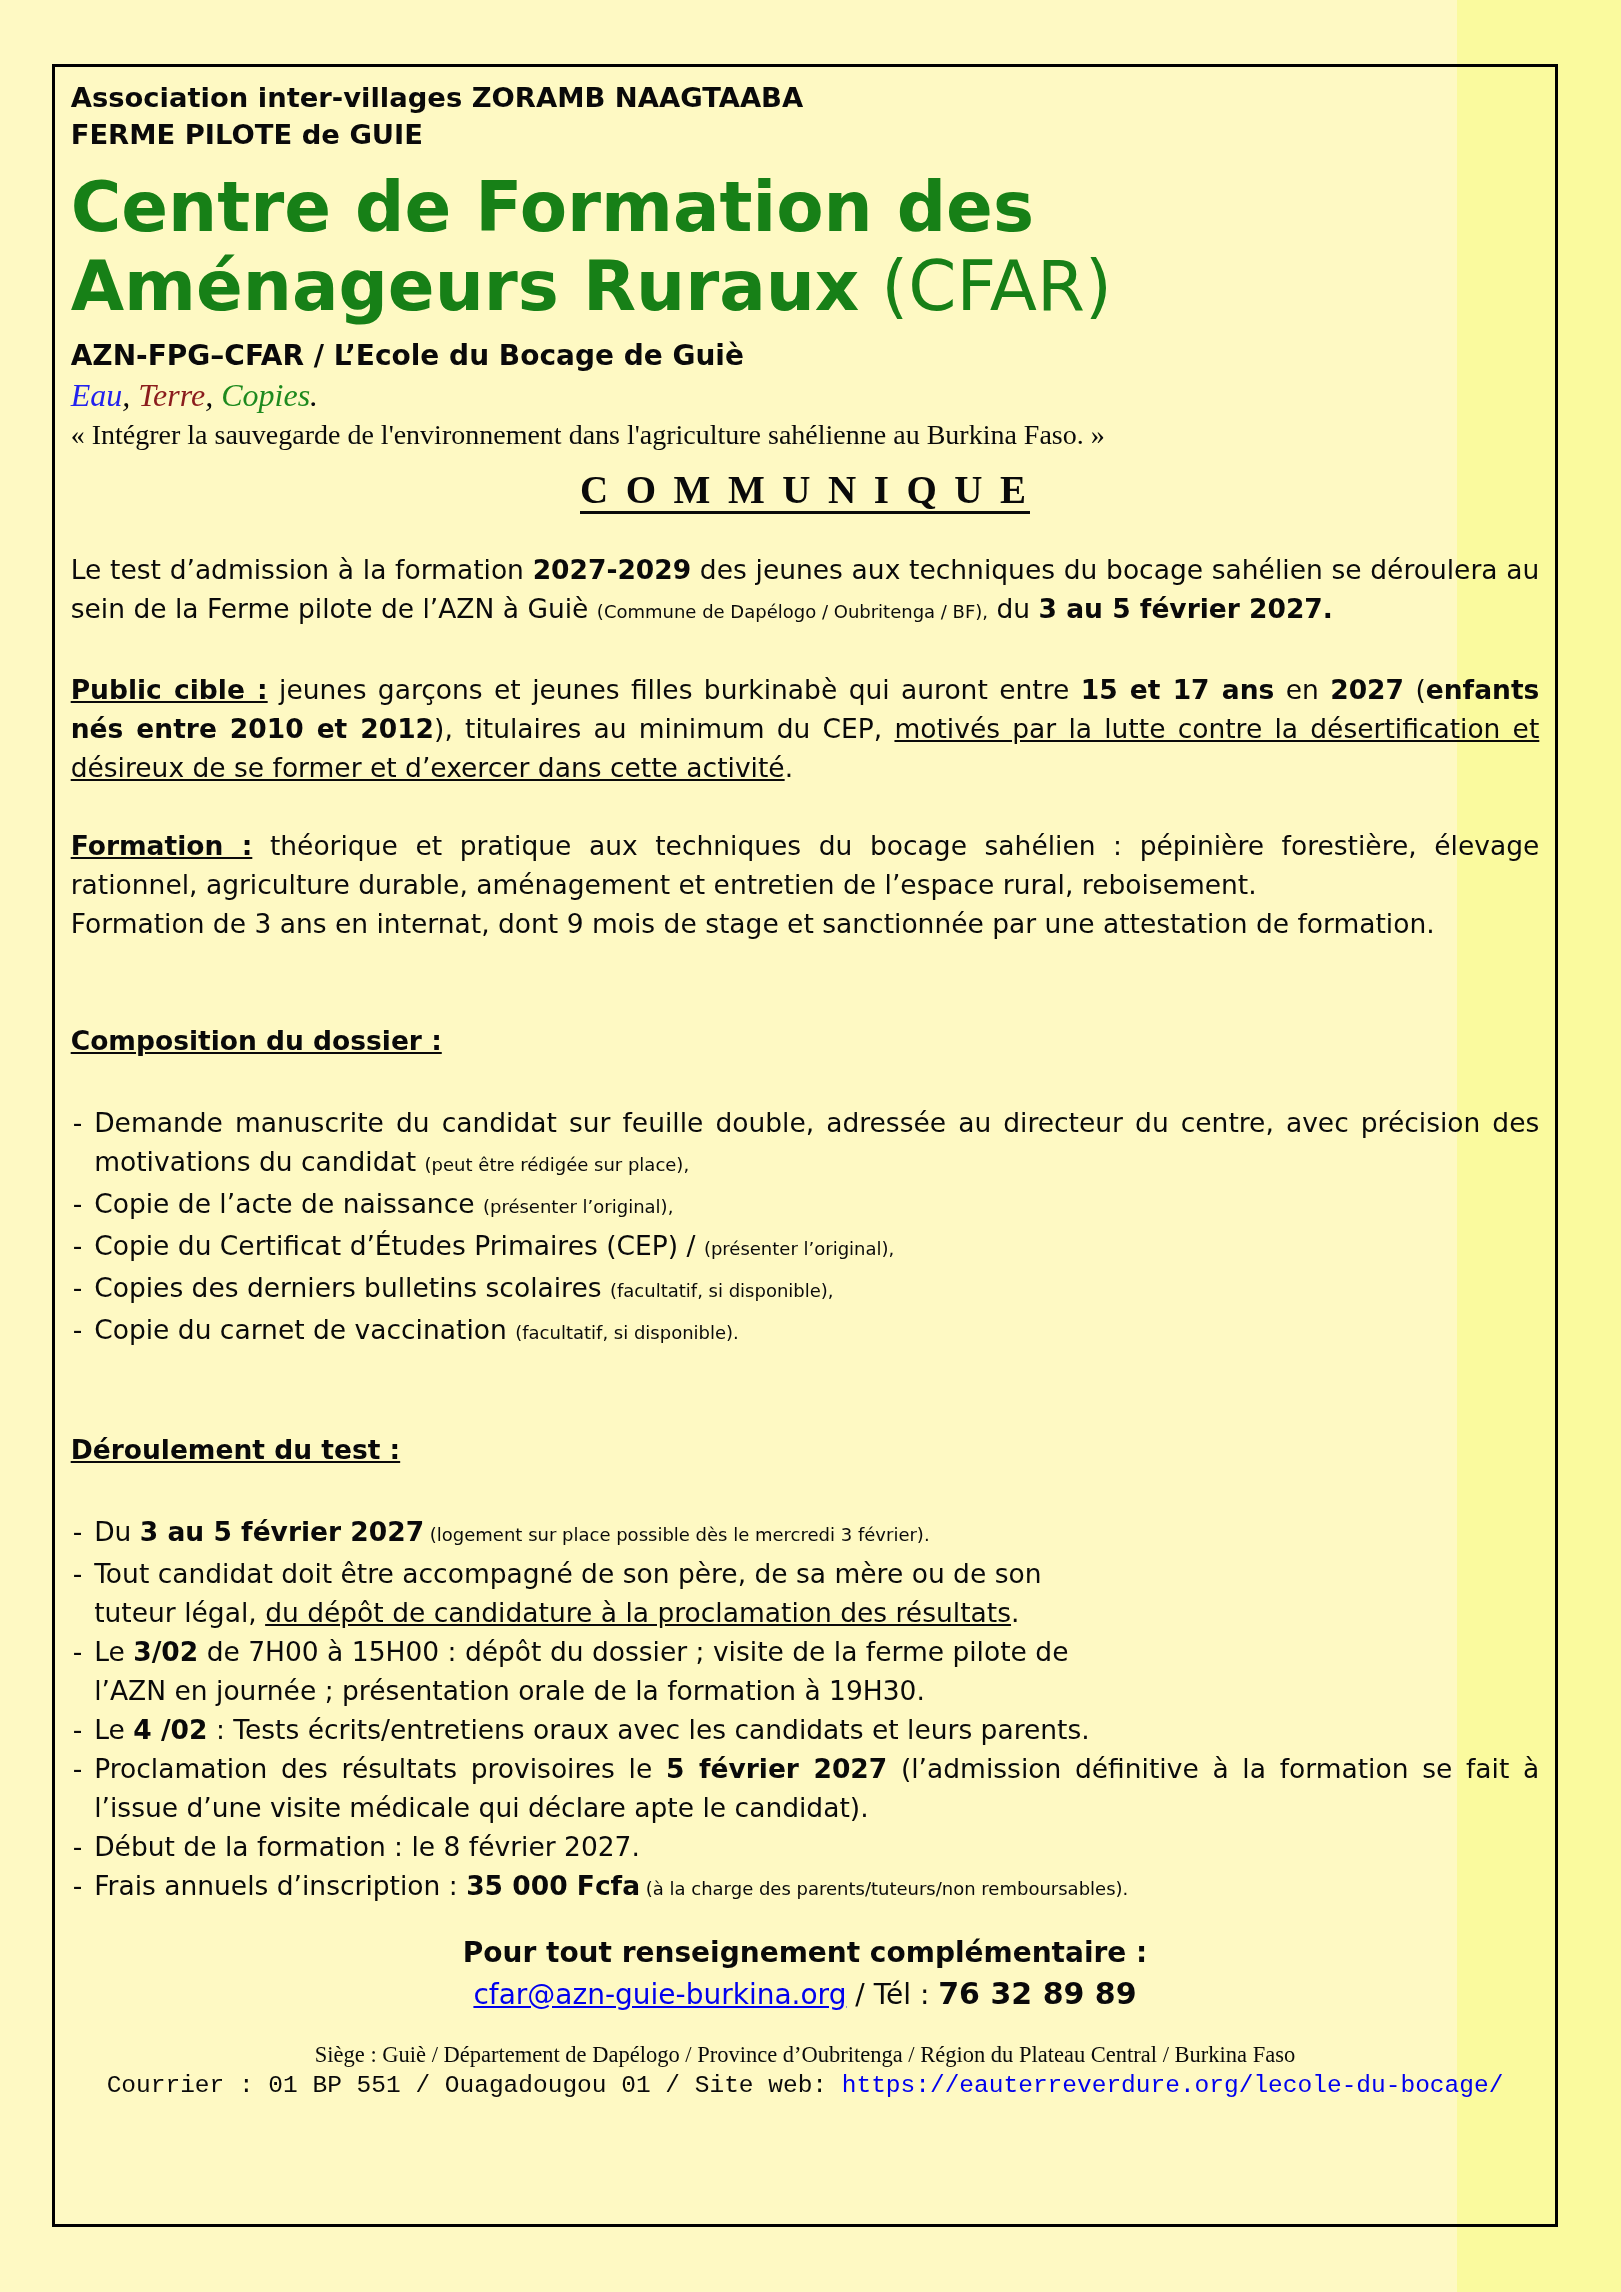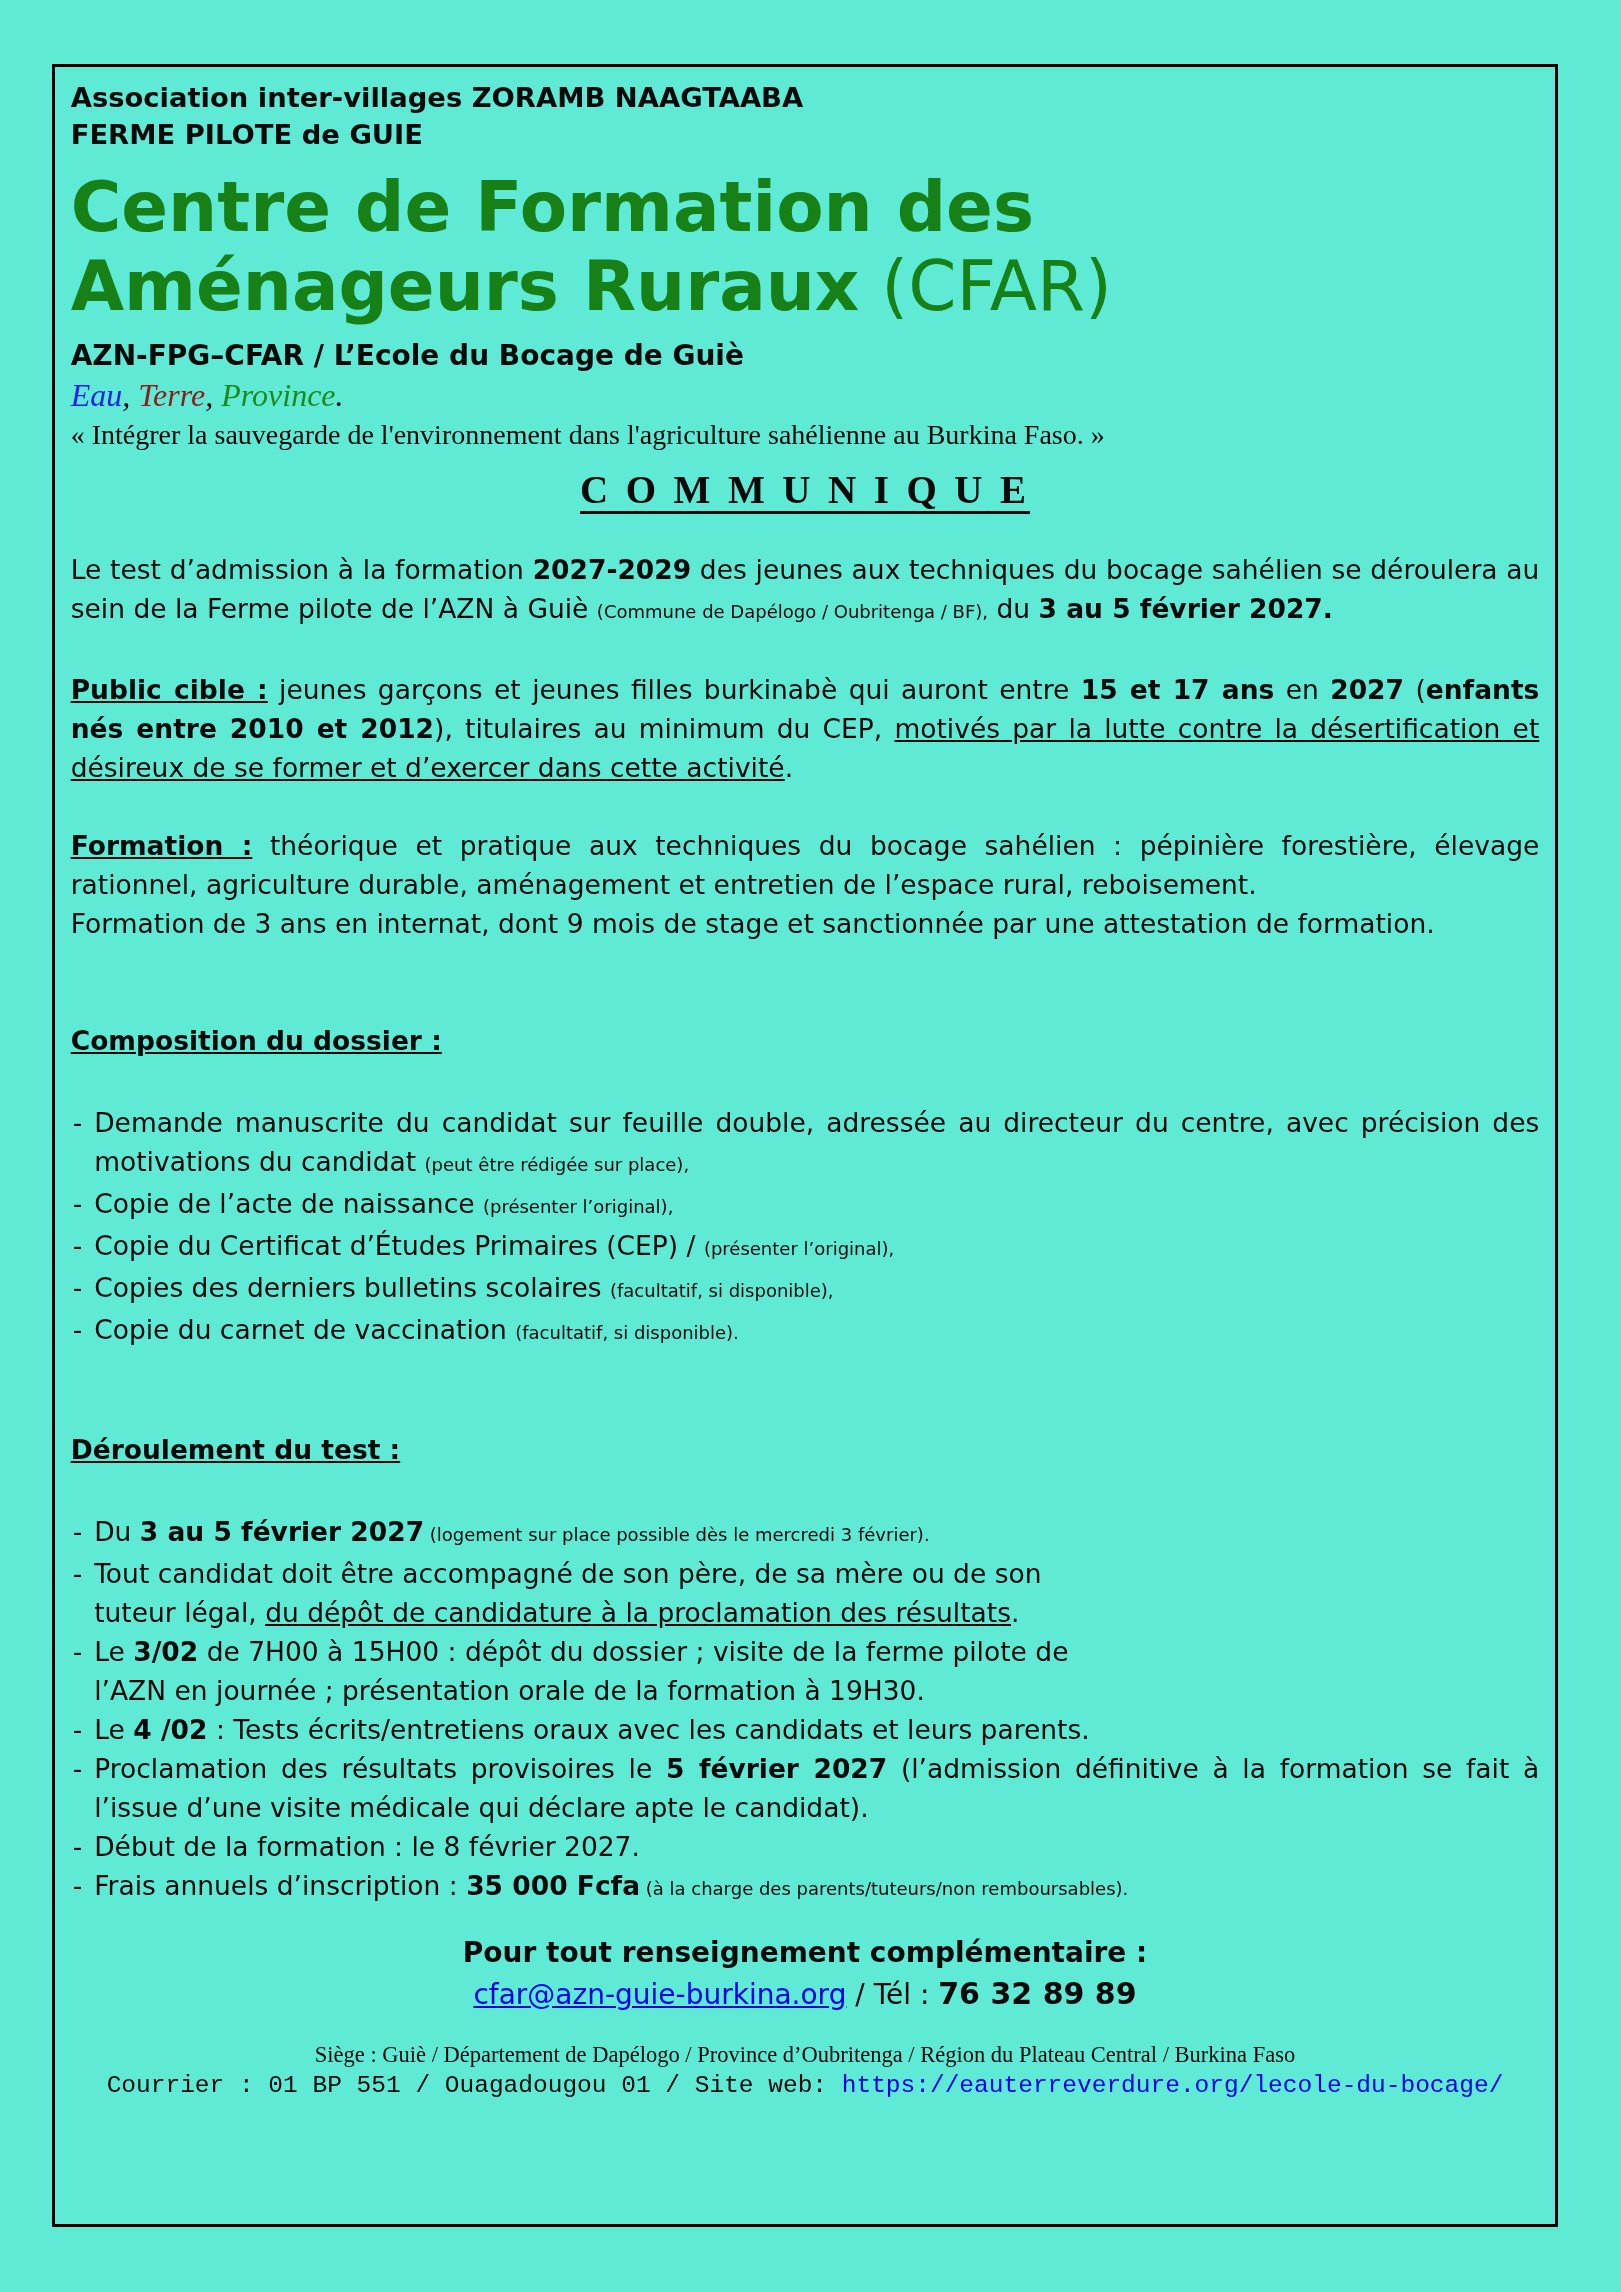--- a/index.html
+++ b/index.html
@@ -2,21 +2,21 @@
 <html><head>
 <meta charset="utf-8">
 <style>
   html,body{margin:0;padding:0;}
   body{
     width:1621px;height:2293px;
     background:#fafa9e;
     font-family:"DejaVu Sans",sans-serif;
     color:#0a0a0a;
   }
-  .page{position:relative;width:1621px;height:2293px;background:#5eead4;}
+  .page{position:relative;width:1457px;height:2293px;background:#fef9c3;}
   .frame{
     position:absolute;left:52px;top:64px;
     width:1506px;height:2163px;
     border:3.9px solid #000;
     box-sizing:border-box;
     padding:11.8px 15.7px;
     overflow:hidden;
   }
   .org{font-size:27.4px;line-height:37px;font-weight:bold;}
   .title{
@@ -76,21 +76,21 @@
 <div class="page">
   <div class="frame">
 
     <div class="org">Association inter-villages ZORAMB NAAGTAABA</div>
     <div class="org">FERME PILOTE de GUIE</div>
 
     <h1 class="title"><span>Centre de Formation des</span><br><span>Aménageurs Ruraux</span><span class="title-suffix"> (CFAR)</span></h1>
 
     <div class="subtitle">AZN-FPG–CFAR / L’Ecole du Bocage de Guiè</div>
 
-    <div class="tagline"><span class="w-eau">Eau</span><span>, </span><span class="w-terre">Terre</span><span>, </span><span class="w-verdure">Province</span><span>.</span></div>
+    <div class="tagline"><span class="w-eau">Eau</span><span>, </span><span class="w-terre">Terre</span><span>, </span><span class="w-verdure">Copies</span><span>.</span></div>
 
     <div class="quote">« Intégrer la sauvegarde de l'environnement dans l'agriculture sahélienne au Burkina Faso. »</div>
 
     <div class="communique"><span>C O M M U N I Q U E</span></div>
 
     <div class="para p-intro"><span>Le test d’admission à la formation </span><span class="b">2027-2029</span><span> des jeunes aux techniques du bocage sahélien se déroulera au sein de la Ferme pilote de l’AZN à Guiè </span><span class="sm">(Commune de Dapélogo / Oubritenga / BF),</span><span> du </span><span class="b">3 au 5 février 2027.</span></div>
 
     <div class="para p-public"><span class="bu">Public cible :</span><span> jeunes garçons et jeunes filles burkinabè qui auront entre </span><span class="b">15 et 17 ans</span><span> en </span><span class="b">2027</span><span> (</span><span class="b">enfants nés entre 2010 et 2012</span><span>), titulaires au minimum du CEP, </span><span class="u">motivés par la lutte contre la désertification et désireux de se former et d’exercer dans cette activité</span><span>.</span></div>
 
     <div class="para p-formation"><span class="bu">Formation :</span><span> théorique et pratique aux techniques du bocage sahélien : pépinière forestière, élevage rationnel, agriculture durable, aménagement et entretien de l’espace rural, reboisement.</span></div>

